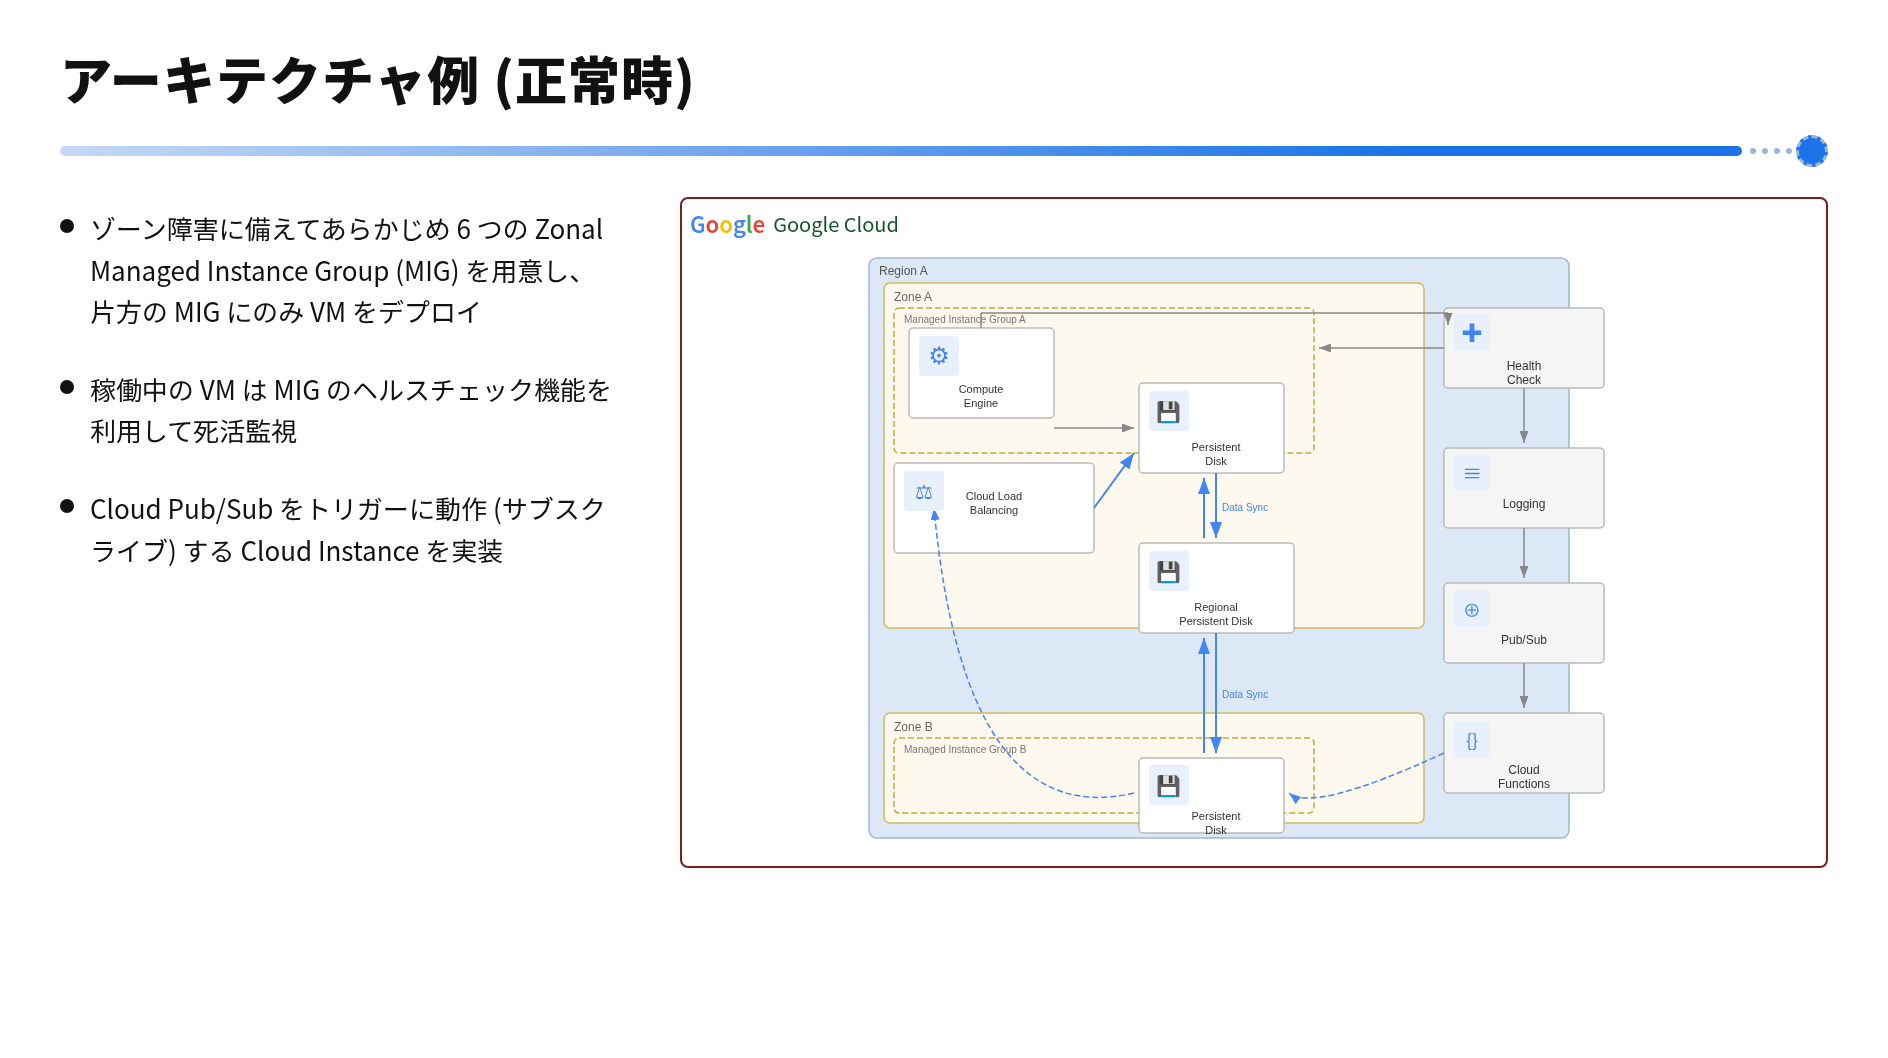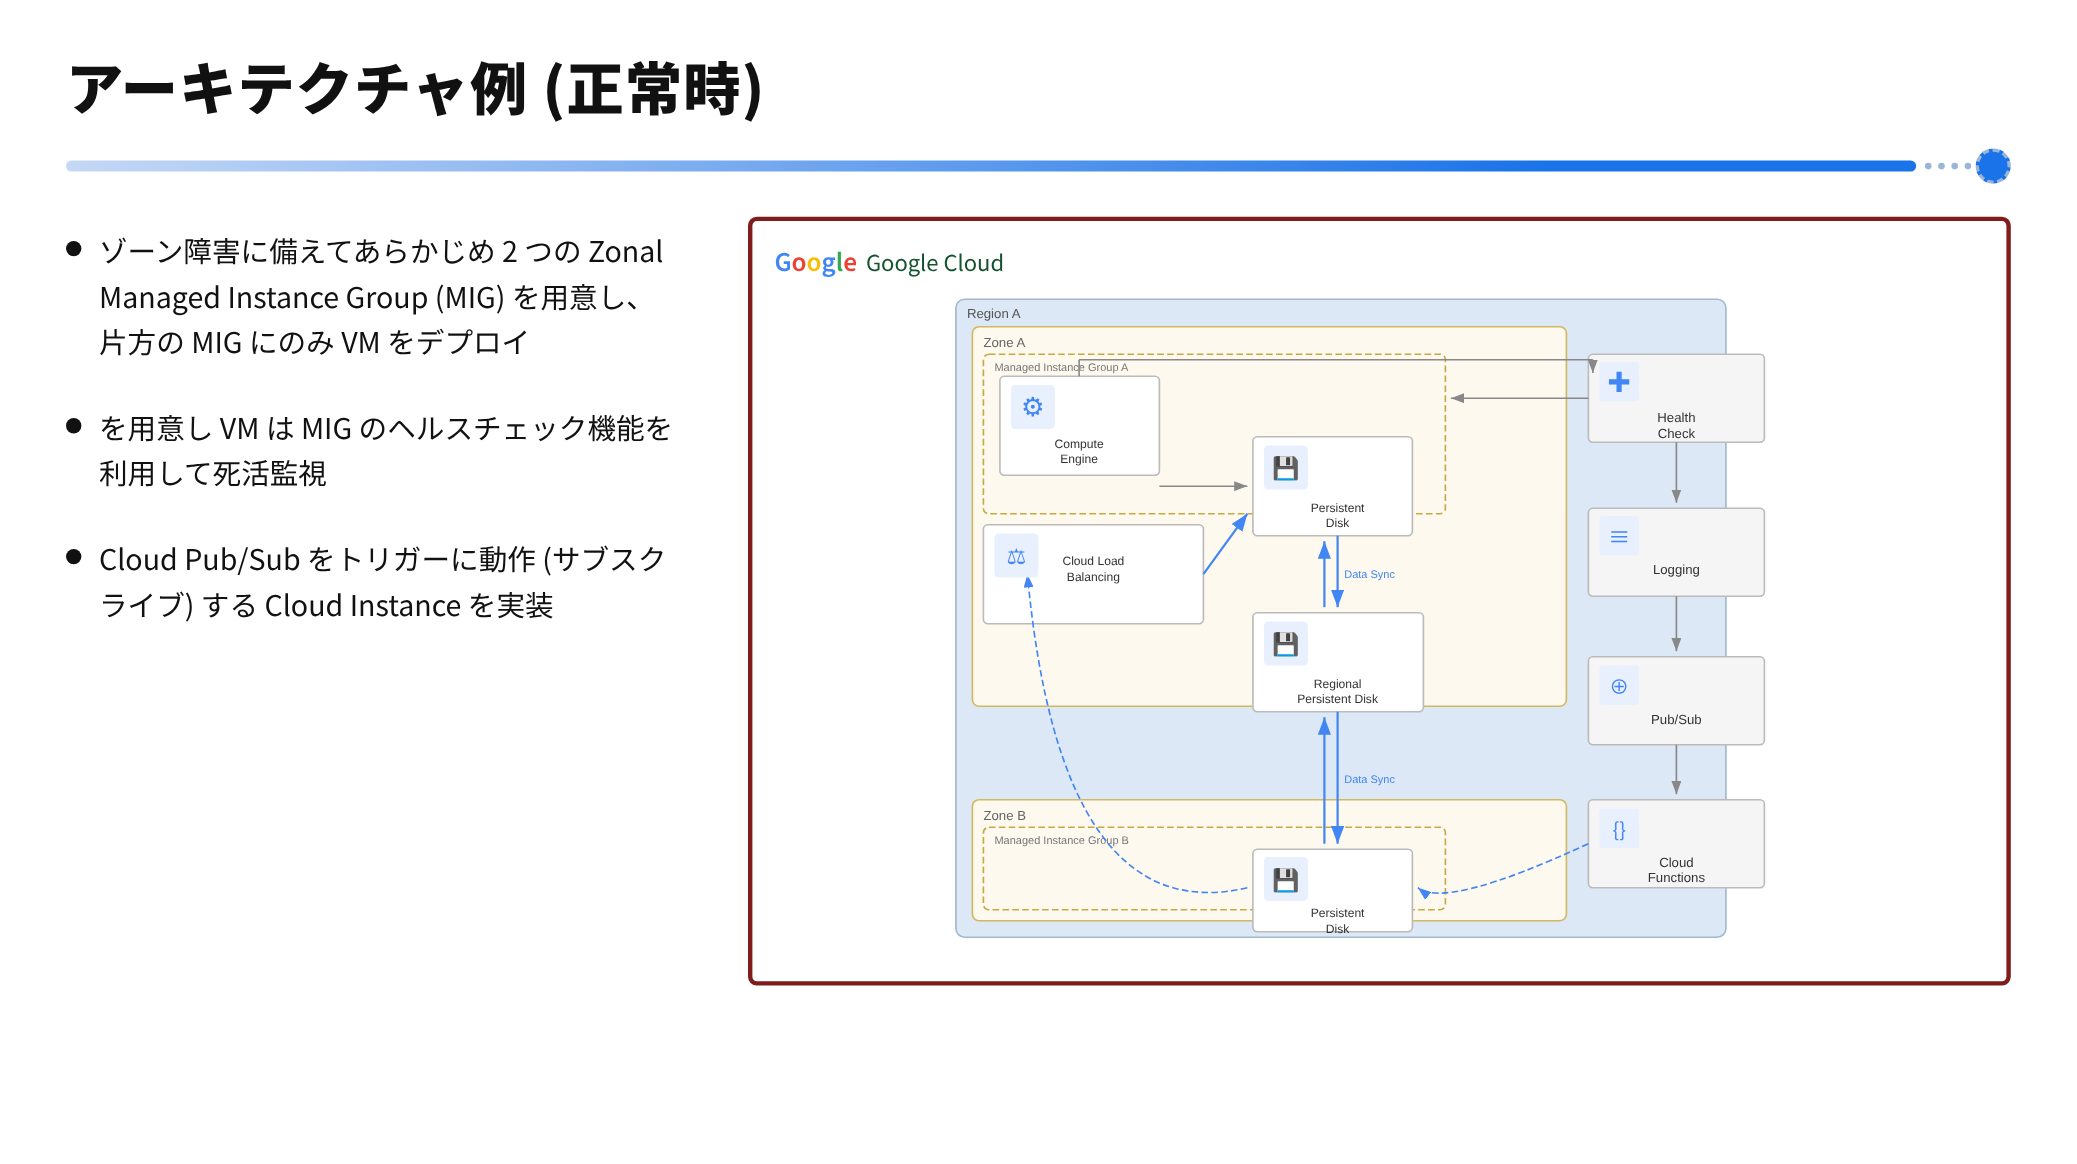--- a/index.html
+++ b/index.html
@@ -96,23 +96,23 @@
       margin-top: 12px;
     }
     .bullet-text {
       flex: 1;
     }
 
     
     .diagram-container {
       flex: 1;
       background: #fff;
-      border: 4px solid #7f1d1d;
+      border: 2px solid #7f1d1d;
       border-radius: 8px;
-      padding: 20px;
+      padding: 8px;
       position: relative;
       min-height: 600px;
     }
 
     
     .google-cloud-logo {
       display: flex;
       align-items: center;
       gap: 8px;
       margin-bottom: 14px;
@@ -134,25 +134,25 @@
       <div class="progress-dot"></div>
     </div>
     <div class="progress-circle-active"></div>
   </div>
 
   <div class="main-content">
 
     <div class="bullet-list">
       <div class="bullet-item">
         <div class="bullet-dot"></div>
-        <div class="bullet-text">ゾーン障害に備えてあらかじめ 2 つの Zonal Managed Instance Group (MIG) を用意し、片方の MIG にのみ VM をデプロイ</div>
+        <div class="bullet-text">ゾーン障害に備えてあらかじめ 6 つの Zonal Managed Instance Group (MIG) を用意し、片方の MIG にのみ VM をデプロイ</div>
       </div>
       <div class="bullet-item">
         <div class="bullet-dot"></div>
-        <div class="bullet-text">を用意し VM は MIG のヘルスチェック機能を利用して死活監視</div>
+        <div class="bullet-text">稼働中の VM は MIG のヘルスチェック機能を利用して死活監視</div>
       </div>
       <div class="bullet-item">
         <div class="bullet-dot"></div>
         <div class="bullet-text">Cloud Pub/Sub をトリガーに動作 (サブスクライブ) する Cloud Instance を実装</div>
       </div>
     </div>
 
     <div class="diagram-container">
       
       <div class="google-cloud-logo">

